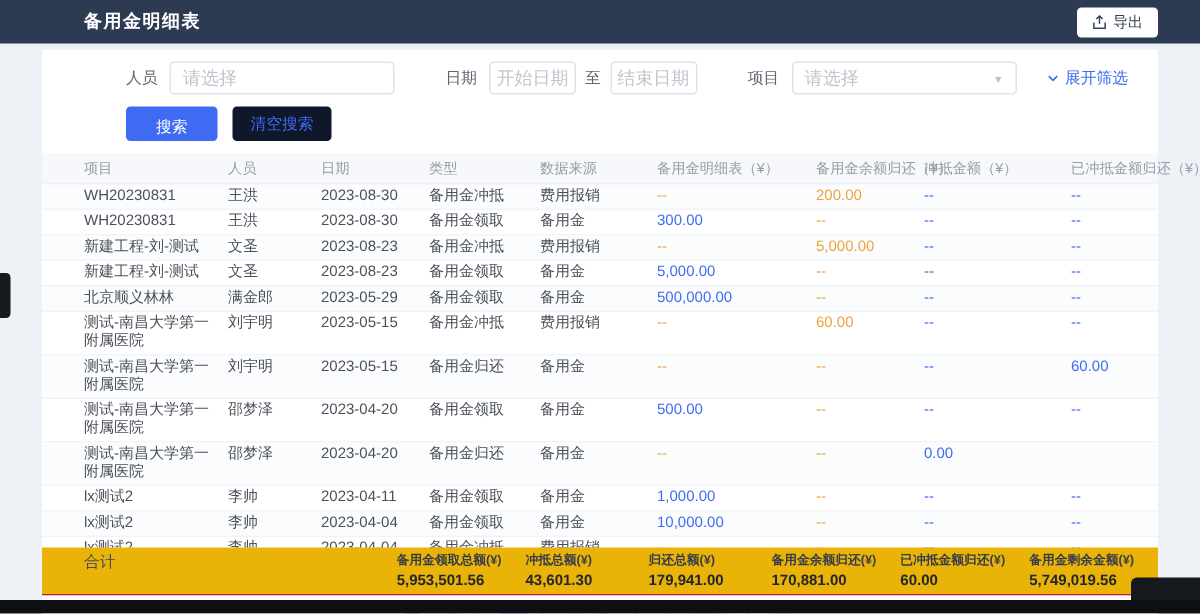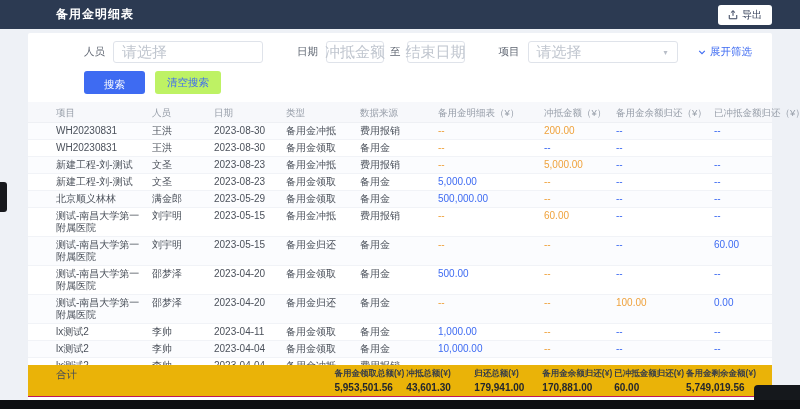--- a/index.html
+++ b/index.html
@@ -11,45 +11,45 @@
   .title { color:#ffffff; font-size:12px; font-weight:bold; letter-spacing:1px; }
   .export-btn { margin-left:auto; background:#ffffff; border:none; border-radius:3px; height:20px; padding:0 10px; font-size:10px; color:#35405a; display:flex; align-items:center; gap:4px; cursor:pointer; }
 
   .page { padding:4px 28px 0; }
   .card { background:#ffffff; border-radius:2px; }
 
   .filter-row { display:flex; align-items:center; padding:8px 20px 0 56px; font-size:10.5px; color:#5f6672; }
   .f-label { margin-right:8px; white-space:nowrap; }
   .ml { margin-left:34px; }
   .input { height:22px; border:1px solid #dfe3ea; border-radius:3px; display:flex; align-items:center; padding:0 8px; background:#fff; }
-  .ph { color:#c0c6cf; font-size:15px; white-space:nowrap; }
+  .ph { color:#c0c6cf; font-size:12px; white-space:nowrap; }
   .w-person { width:150px; }
   .w-date { width:58px; justify-content:center; padding:0 4px; }
   .to { margin:0 6px; }
   .select { width:150px; position:relative; padding-right:18px; }
   .caret { position:absolute; right:6px; top:7px; width:7px; height:7px; color:#b8bec8; font-size:8px; line-height:7px; }
   .expand { margin-left:auto; color:#3e6bf2; font-size:10.5px; display:flex; gap:4px; align-items:center; cursor:pointer; text-decoration:none; white-space:nowrap;justify-content:flex-end; }
 
   .btn-row { display:flex; gap:10px; padding:8px 20px 8px 56px; }
   .btn-primary { background:#3e6bf2; color:#fff; border:none; border-radius:3px; height:23px; padding:7px 20px; font-size:10.5px; cursor:pointer; }
-  .btn-soft { background:#bef264; color:#3e6bf2; border:none; border-radius:3px; height:23px; padding:0 12px; font-size:10.5px; cursor:pointer; }
+  .btn-soft { background:#0f172a; color:#3e6bf2; border:none; border-radius:3px; height:23px; padding:0 12px; font-size:10.5px; cursor:pointer; }
 
   .grid { display:grid; grid-template-columns:92px 58px 68px 70px 74px 102px 68px 94px 1fr; column-gap:4px; padding-left:28px; padding-right:16px; }
   .table-head { background:#f7f8fb; border-bottom:1px solid #eef0f4; }
   .th { font-size:9.5px; color:#969da8; padding:5px 0 4px; white-space:nowrap; overflow:visible; line-height:1.2; }
   .table-body { height:242px; overflow:hidden; }
   .tr { border-bottom:1px solid #f1f3f7; cursor:default; }
   .tr:nth-child(odd) { background:#fbfcfe; }
   .td { font-size:10px; color:#4a505a; padding:2px 0; line-height:1.2; }
   .amt.blue { color:#3e6bf2; }
   .amt.orange { color:#efa23c; }
 
   .totals { display:flex; align-items:flex-start; background:#eab308; padding:3px 16px 3px 28px; min-height:28px; border-bottom:1px solid #be185d; }
   .totals-label { font-size:10.5px; color:#454c58; width:56px; }
-  .totals-stats { margin-left:auto; display:flex; gap:2px; }
+  .totals-stats { margin-left:auto; display:flex; gap:16px; }
   .stat { min-width:66px; }
   .stat-label { font-size:8.5px; font-weight:bold; color:#383e49; white-space:nowrap; }
   .stat-value { font-size:10px; font-weight:bold; color:#23262e; margin-top:2px; white-space:nowrap; }
 
   .pagination { background:#fff; display:flex; align-items:center; justify-content:center; gap:5px; height:22px; font-size:10px; color:#5a6168; }
   .pg-btn { min-width:17px; height:17px; border:none; background:transparent; font-size:10px; color:#4a505a; border-radius:2px; display:flex; align-items:center; justify-content:center; cursor:pointer; }
   .pg-btn.active { background:#3e6bf2; color:#fff; }
   .pg-arrow { color:#9aa1ab; }
   .goto-box { width:26px; height:16px; border:1px solid #d8dce3; border-radius:2px; text-align:center; line-height:14px; font-size:10px; color:#4a505a; margin:0 3px; background:#fff; }
 
@@ -76,21 +76,21 @@
     <div class="card">
 
       <div class="filter-row">
         <span class="f-label">人员</span>
         <div class="input w-person">
           <span class="ph">请选择</span>
         </div>
 
         <span class="f-label ml">日期</span>
         <div class="input w-date">
-          <span class="ph">冲抵金额</span>
+          <span class="ph">开始日期</span>
         </div>
         <span class="to">至</span>
         <div class="input w-date">
           <span class="ph">结束日期</span>
         </div>
 
         <span class="f-label ml">项目</span>
         <div class="input select">
           <span class="ph">请选择</span>
           <span class="caret">▾</span>
@@ -109,42 +109,43 @@
         <button class="btn-soft">清空搜索</button>
       </div>
 
       <div class="table-head grid" id="thead">
           <div class="th">项目</div>
           <div class="th">人员</div>
           <div class="th">日期</div>
           <div class="th">类型</div>
           <div class="th">数据来源</div>
           <div class="th">备用金明细表（¥）</div>
+          <div class="th">备用金余额归还（¥）</div>
           <div class="th">冲抵金额（¥）</div>
-          <div class="th">备用金余额归还（¥）</div>
           <div class="th">已冲抵金额归还（¥）</div>
         </div>
       <div class="table-body" id="tbody">
           <div class="tr grid">
             <div class="td">WH20230831</div>
             <div class="td">王洪</div>
             <div class="td">2023-08-30</div>
             <div class="td">备用金冲抵</div>
             <div class="td">费用报销</div>
             <div class="td amt orange">--</div>
             <div class="td amt orange">200.00</div>
             <div class="td amt blue">--</div>
             <div class="td amt blue">--</div>
           </div>
           <div class="tr grid">
             <div class="td">WH20230831</div>
             <div class="td">王洪</div>
             <div class="td">2023-08-30</div>
             <div class="td">备用金领取</div>
             <div class="td">备用金</div>
+            <div class="td amt blue">300.00</div>
             <div class="td amt orange">--</div>
             <div class="td amt blue">--</div>
             <div class="td amt blue">--</div>
           </div>
           <div class="tr grid">
             <div class="td">新建工程-刘-测试</div>
             <div class="td">文圣</div>
             <div class="td">2023-08-23</div>
             <div class="td">备用金冲抵</div>
             <div class="td">费用报销</div>
@@ -209,21 +210,20 @@
             <div class="td amt blue">--</div>
           </div>
           <div class="tr grid">
             <div class="td">测试-南昌大学第一附属医院</div>
             <div class="td">邵梦泽</div>
             <div class="td">2023-04-20</div>
             <div class="td">备用金归还</div>
             <div class="td">备用金</div>
             <div class="td amt orange">--</div>
             <div class="td amt orange">--</div>
-            <div class="td amt orange">100.00</div>
             <div class="td amt blue">0.00</div>
           </div>
           <div class="tr grid">
             <div class="td">lx测试2</div>
             <div class="td">李帅</div>
             <div class="td">2023-04-11</div>
             <div class="td">备用金领取</div>
             <div class="td">备用金</div>
             <div class="td amt blue">1,000.00</div>
             <div class="td amt orange">--</div>

